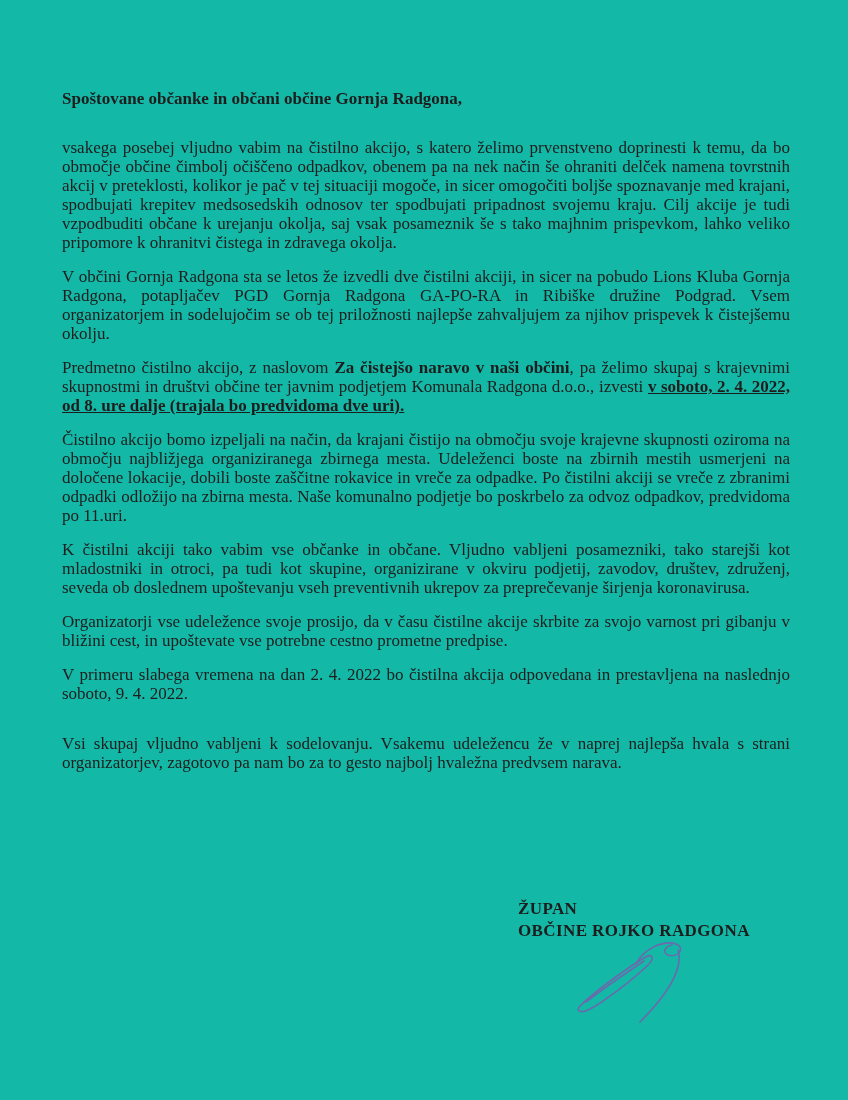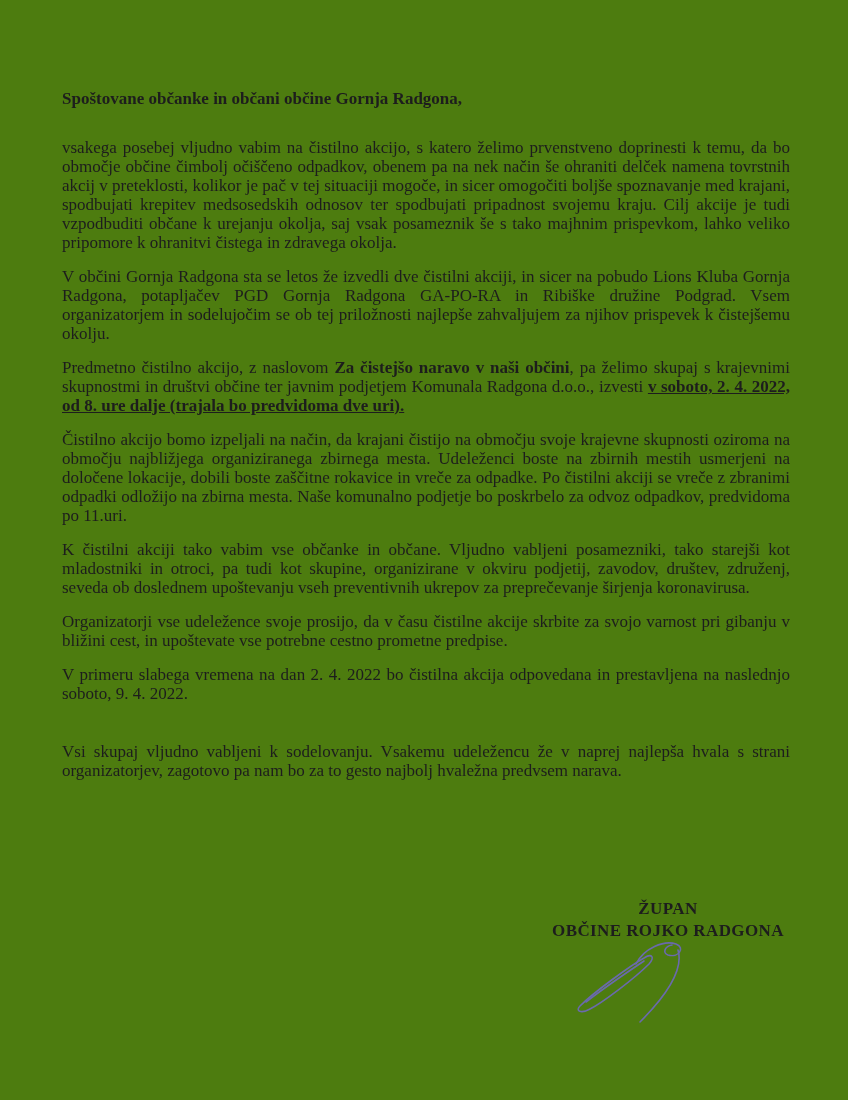--- a/index.html
+++ b/index.html
@@ -5,21 +5,21 @@
   html, body {
     margin: 0;
     padding: 0;
     background: #e8e8e8;
   }
   .page {
     position: relative;
     width: 848px;
     height: 1100px;
     margin: 0 auto;
-    background: #4d7c0f;
+    background: #14b8a6;
     overflow: hidden;
     font-family: "Liberation Serif", "DejaVu Serif", serif;
     color: #1d1d1d;
   }
   .content {
     position: absolute;
     left: 62px;
     top: 88px;
     width: 728px;
   }
@@ -29,30 +29,29 @@
     font-weight: bold;
     margin: 0 0 28px 0;
   }
   .para {
     font-size: 17px;
     line-height: 19px;
     text-align: justify;
     margin: 0 0 15px 0;
   }
   
-  .para-7 { margin-top: 39px; }
+  .para-7 { margin-top: 31px; }
   .seg-normal { font-weight: normal; }
   .seg-bold { font-weight: bold; }
   .seg-bold-underline { font-weight: bold; text-decoration: underline; }
   .signature-block {
     position: absolute;
     left: 518px;
     top: 898px;
     width: 300px;
-    text-align: center;
   }
   .sig-title {
     font-size: 17px;
     line-height: 22px;
     font-weight: bold;
     letter-spacing: 0.4px;
   }
   .sig-name {
     font-size: 16.5px;
     line-height: 22px;

